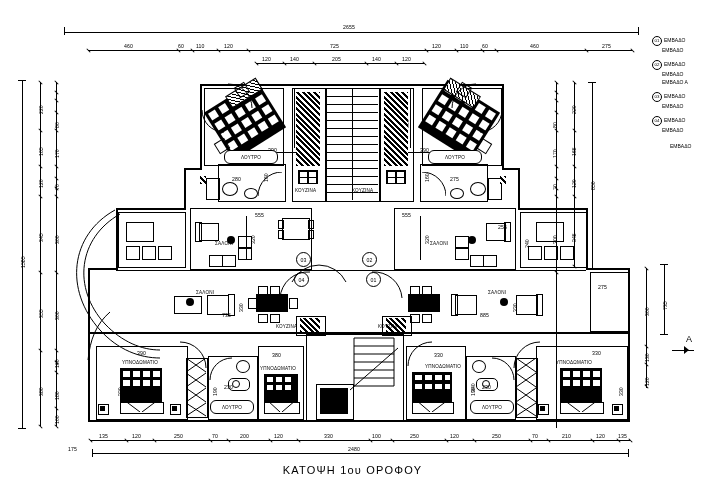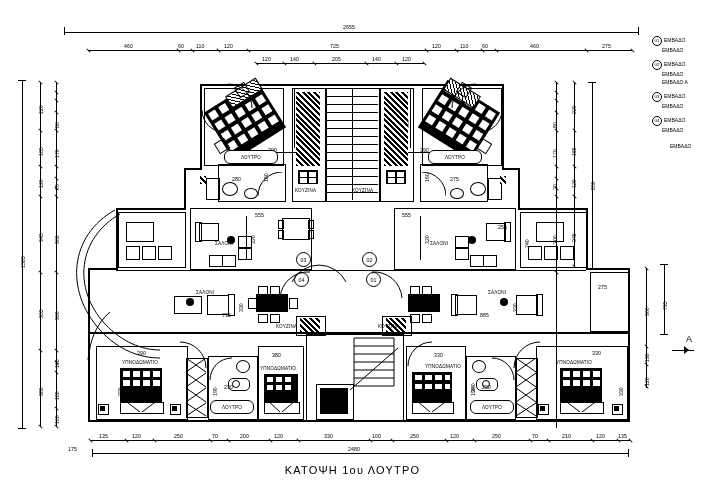--- a/index.html
+++ b/index.html
@@ -765,15 +765,15 @@
       <div class="legrow">
         <span class="legbadge">04</span><span>ΕΜΒΑΔΟ</span>
       </div>
       <div class="legrow" style="padding-left:10px;">
         <span>ΕΜΒΑΔΟ</span>
       </div>
     </div>
     <div class="legrow" style="padding-left:18px;margin-top:8px;">ΕΜΒΑΔΟ</div>
   </div>
 
-  <div id="title" style="top:464px;">ΚΑΤΟΨΗ 1ου  ΛΟΥΤΡΟ</div>
+  <div id="title" style="top:464px;">ΚΑΤΟΨΗ 1ου  ΟΡΟΦΟΥ</div>
 
 </div>
 
 </body></html>

